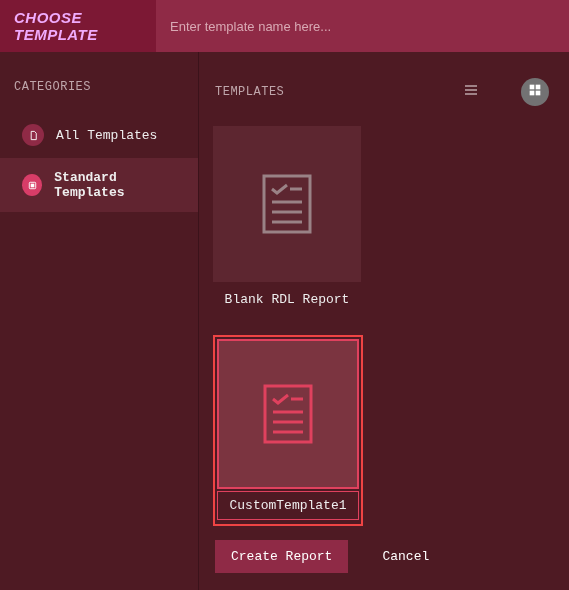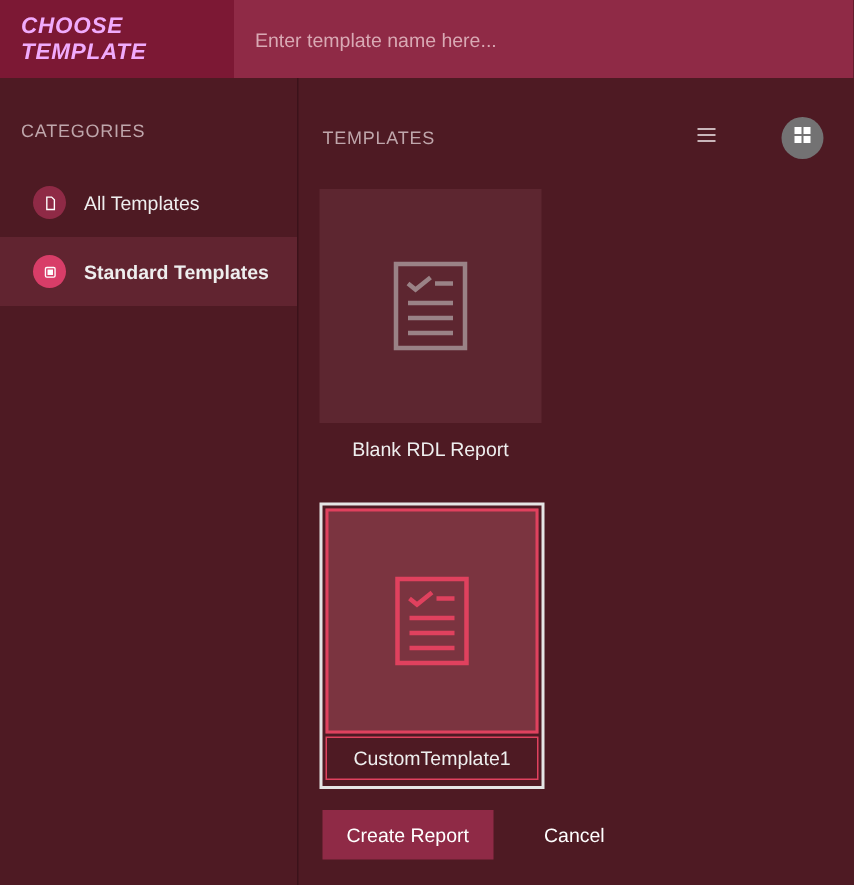--- a/index.html
+++ b/index.html
@@ -37,21 +37,21 @@
   .search-input {
     width: 100%;
     border: none;
     background: transparent;
     color: #e8d6da;
     font-size: 13px;
     outline: none;
   }
   .search-input::placeholder { color: #d9a9b4; }
 
-  .main { display: flex; height: calc(590px - 52px); }
+  .main { display: flex; height: calc(590px - 52px); font-family: Liberation Mono, monospace; }
 
   
   .sidebar {
     width: 198px;
     background: #4e1a23;
     padding-top: 16px;
   }
   .section-label {
     font-size: 12px;
     letter-spacing: 0.5px;
@@ -139,21 +139,21 @@
     border: 2px solid #e0415e;
     background: #7b3440;
   }
   .tile.selected .thumb svg .doc-stroke { stroke: #e0415e; }
   .tile.selected .tile-label {
     border: 1px solid #e0415e;
     padding: 6px 4px;
     margin: 2px 0;
   }
   .tile.selected {
-    border: 2px solid #e5e5e5;
+    border: 2px solid #ef4444;
     padding: 2px;
     width: 150px;
   }
   .tile.selected .thumb { width: 142px; height: 150px; }
 
   .footer {
     margin-top: auto;
     display: flex;
     gap: 18px;
     padding: 14px 2px 6px 2px;

